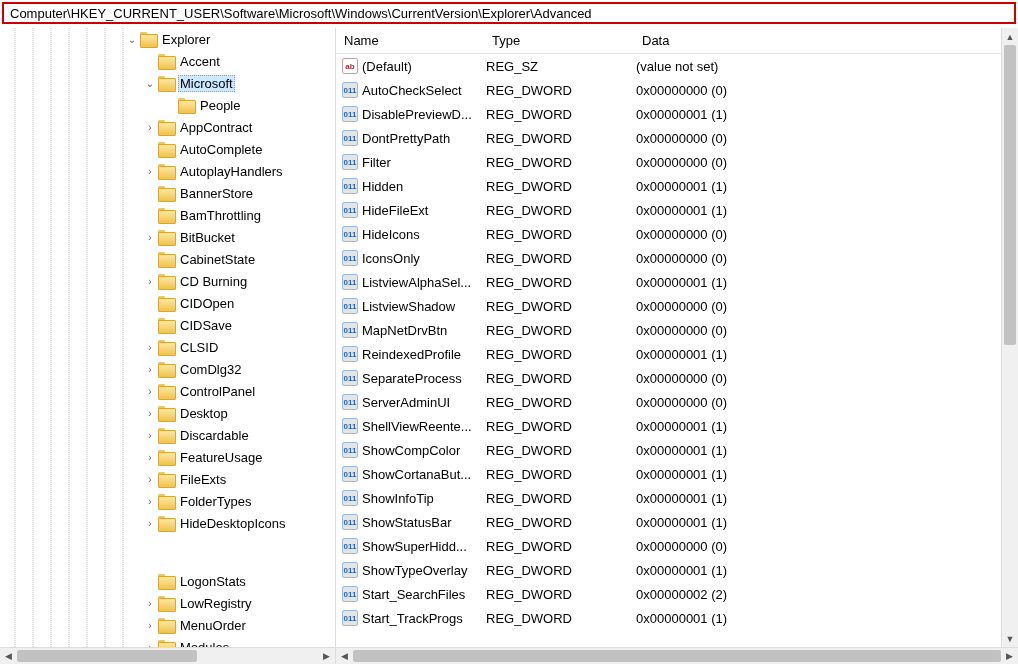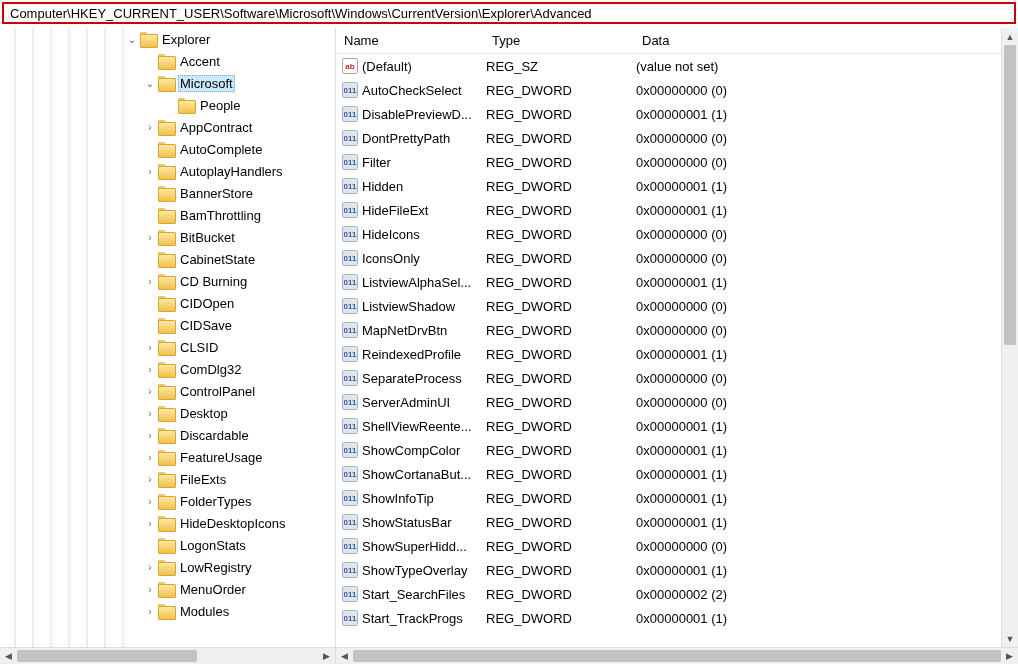--- a/index.html
+++ b/index.html
@@ -188,21 +188,21 @@
               <div class="tree-row" style="padding-left: 142px;">
                 <span class="expander">›</span>
                 <span class="folder-icon"></span>
                 <span class="node-label">FolderTypes</span>
               </div>
               <div class="tree-row" style="padding-left: 142px;">
                 <span class="expander">›</span>
                 <span class="folder-icon"></span>
                 <span class="node-label">HideDesktopIcons</span>
               </div>
-              <div class="tree-row" style="padding-left: 142px;">
+              <div class="tree-row" style="padding-left: 142px; margin-top: 36px;">
                 <span class="expander"></span>
                 <span class="folder-icon"></span>
                 <span class="node-label">LogonStats</span>
               </div>
               <div class="tree-row" style="padding-left: 142px;">
                 <span class="expander">›</span>
                 <span class="folder-icon"></span>
                 <span class="node-label">LowRegistry</span>
               </div>
               <div class="tree-row" style="padding-left: 142px;">

